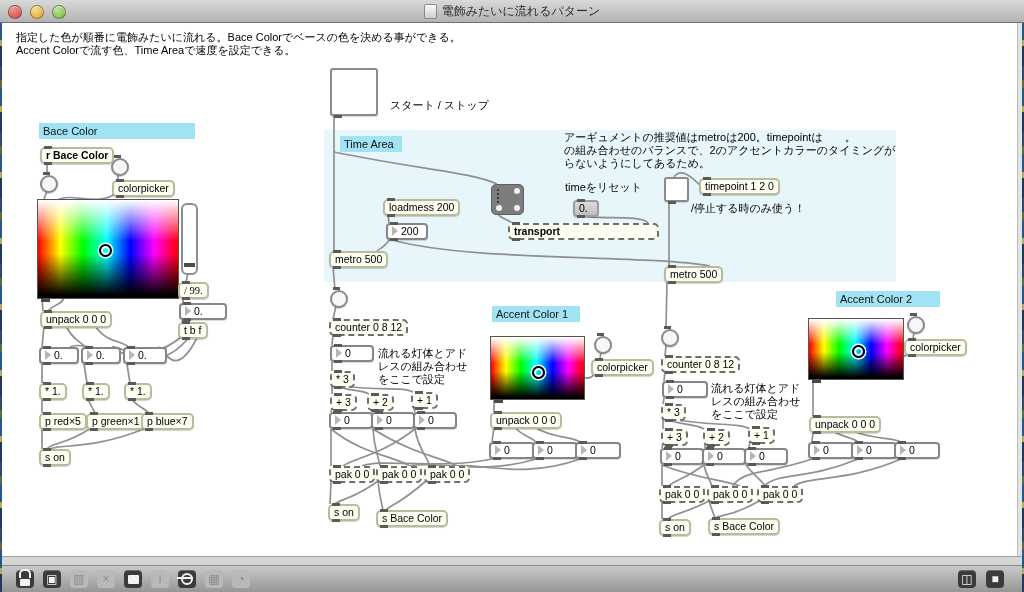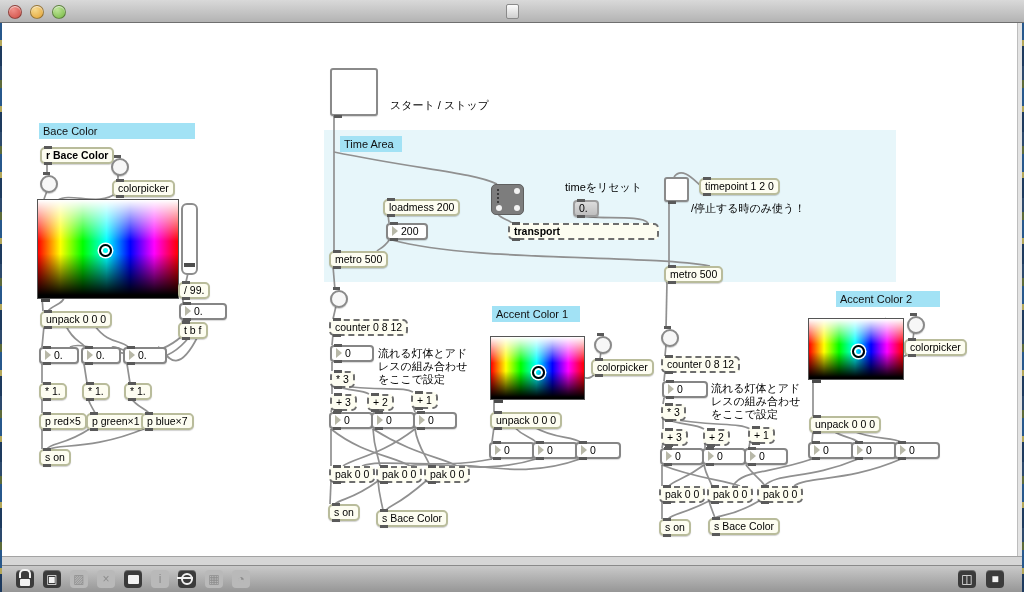--- a/index.html
+++ b/index.html
@@ -173,50 +173,59 @@
       <path d="M906,353 C896,368 874,330 884,318"></path>
       <path d="M811,378 L811,416"></path>
     <path d="M811,431 L810,442"></path>
       <path d="M831,431 C842,438 850,437 856,442"></path>
       <path d="M851,431 C872,440 890,437 899,442"></path>
     <path d="M810,459 C766,474 740,470 731,486"></path>
       <path d="M856,459 C806,480 776,472 762,486"></path>
       <path d="M899,459 C846,482 806,476 792,486"></path>
   </svg>
 
+  <div class="desc" style="left:14px;top:31px;">
+    <div>指定した色が順番に電飾みたいに流れる。Bace Colorでベースの色を決める事ができる。</div>
+    <div>Accent Colorで流す色、Time Areaで速度を設定できる。</div>
+  </div>
 
   <div class="seclabel" style="left:37px;top:123px;width:148px;">Bace Color</div>
   <div class="box obj" style="left:38px;top:147px;font-weight:bold;">r Bace Color</div>
   <div class="bang" style="left:38px;top:175px;"></div>
   <div class="bang" style="left:109px;top:158px;"></div>
   <div class="box obj" style="left:110px;top:180px;">colorpicker</div>
   <div class="swatch" style="left:35px;top:199px;width:140px;height:98px;">
     <div class="marker" style="left:61px;top:44px;"></div>
   </div>
   <div class="vslider" style="left:179px;top:203px;width:13px;height:68px;">
     <div class="handle"></div>
   </div>
-  <div class="box obj" style="left:176px;top:282px;">/ 99.</div>
+  <div class="box obj" style="left:176px;top:282px;font-family:Liberation Serif, serif;">/ 99.</div>
   <div class="box num" style="left:177px;top:303px;width:36px;"><span class="tri"></span><span>0.</span></div>
   <div class="box obj" style="left:176px;top:322px;">t b f</div>
   <div class="box obj" style="left:38px;top:311px;">unpack 0 0 0</div>
   <div class="box num" style="left:37px;top:347px;width:28px;"><span class="tri"></span><span>0.</span></div>
   <div class="box num" style="left:79px;top:347px;width:28px;"><span class="tri"></span><span>0.</span></div>
   <div class="box num" style="left:121px;top:347px;width:32px;"><span class="tri"></span><span>0.</span></div>
   <div class="box obj" style="left:37px;top:383px;">* 1.</div>
   <div class="box obj" style="left:80px;top:383px;">* 1.</div>
   <div class="box obj" style="left:122px;top:383px;">* 1.</div>
   <div class="box obj" style="left:37px;top:413px;">p red×5</div>
   <div class="box obj" style="left:84px;top:413px;">p green×1</div>
   <div class="box obj" style="left:139px;top:413px;">p blue×7</div>
   <div class="box obj" style="left:37px;top:449px;">s on</div>
 
   <div class="toggle" style="left:328px;top:68px;width:44px;height:44px;"></div>
   <div class="comment" style="left:388px;top:99px;">スタート / ストップ</div>
   <div class="seclabel" style="left:338px;top:136px;width:54px;">Time Area</div>
+  <div class="comment" style="left:562px;top:131px;">
+    <div>アーギュメントの推奨値はmetroは200。timepointは　　。</div>
+    <div>の組み合わせのバランスで、2のアクセントカラーのタイミングが</div>
+    <div>らないようにしてあるため。</div>
+  </div>
   <div class="box obj" style="left:381px;top:199px;">loadmess 200</div>
   <div class="box num" style="left:384px;top:223px;width:30px;"><span class="tri"></span><span>200</span></div>
   <div class="preset" style="left:489px;top:184px;width:31px;height:29px;">
     <div class="ddots"></div>
     <div class="dot" style="right:3px;top:3px;"></div>
     <div class="dot" style="left:4px;bottom:3px;"></div>
     <div class="dot" style="right:3px;bottom:3px;"></div>
   </div>
   <div class="comment" style="left:563px;top:181px;">timeをリセット</div>
   <div class="box msg" style="left:571px;top:200px;width:14px;"><span>0.</span></div>
@@ -294,20 +303,21 @@
 </div>
 
 <div class="titlebar">
   <div class="traffic">
     <div class="tl red"></div>
     <div class="tl yel"></div>
     <div class="tl grn"></div>
   </div>
   <div class="titletext">
     <span class="docicon"></span>
+    <span>電飾みたいに流れるパターン</span>
   </div>
 </div>
 
 <div class="scrolledge"></div>
 <div class="statusstrip"></div>
 
 <div class="toolbar">
   <div class="ticons">
     <div class="ticon dark">
         <span class="lockbody"></span>

